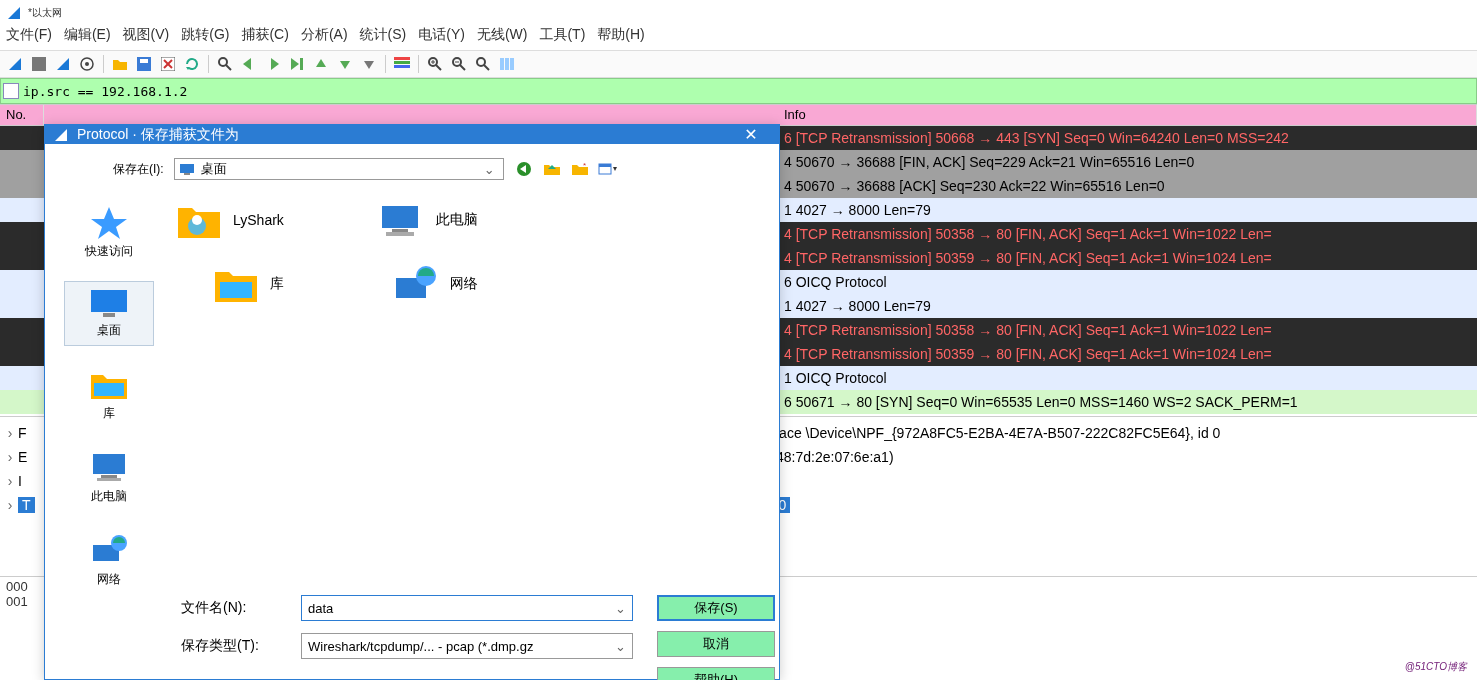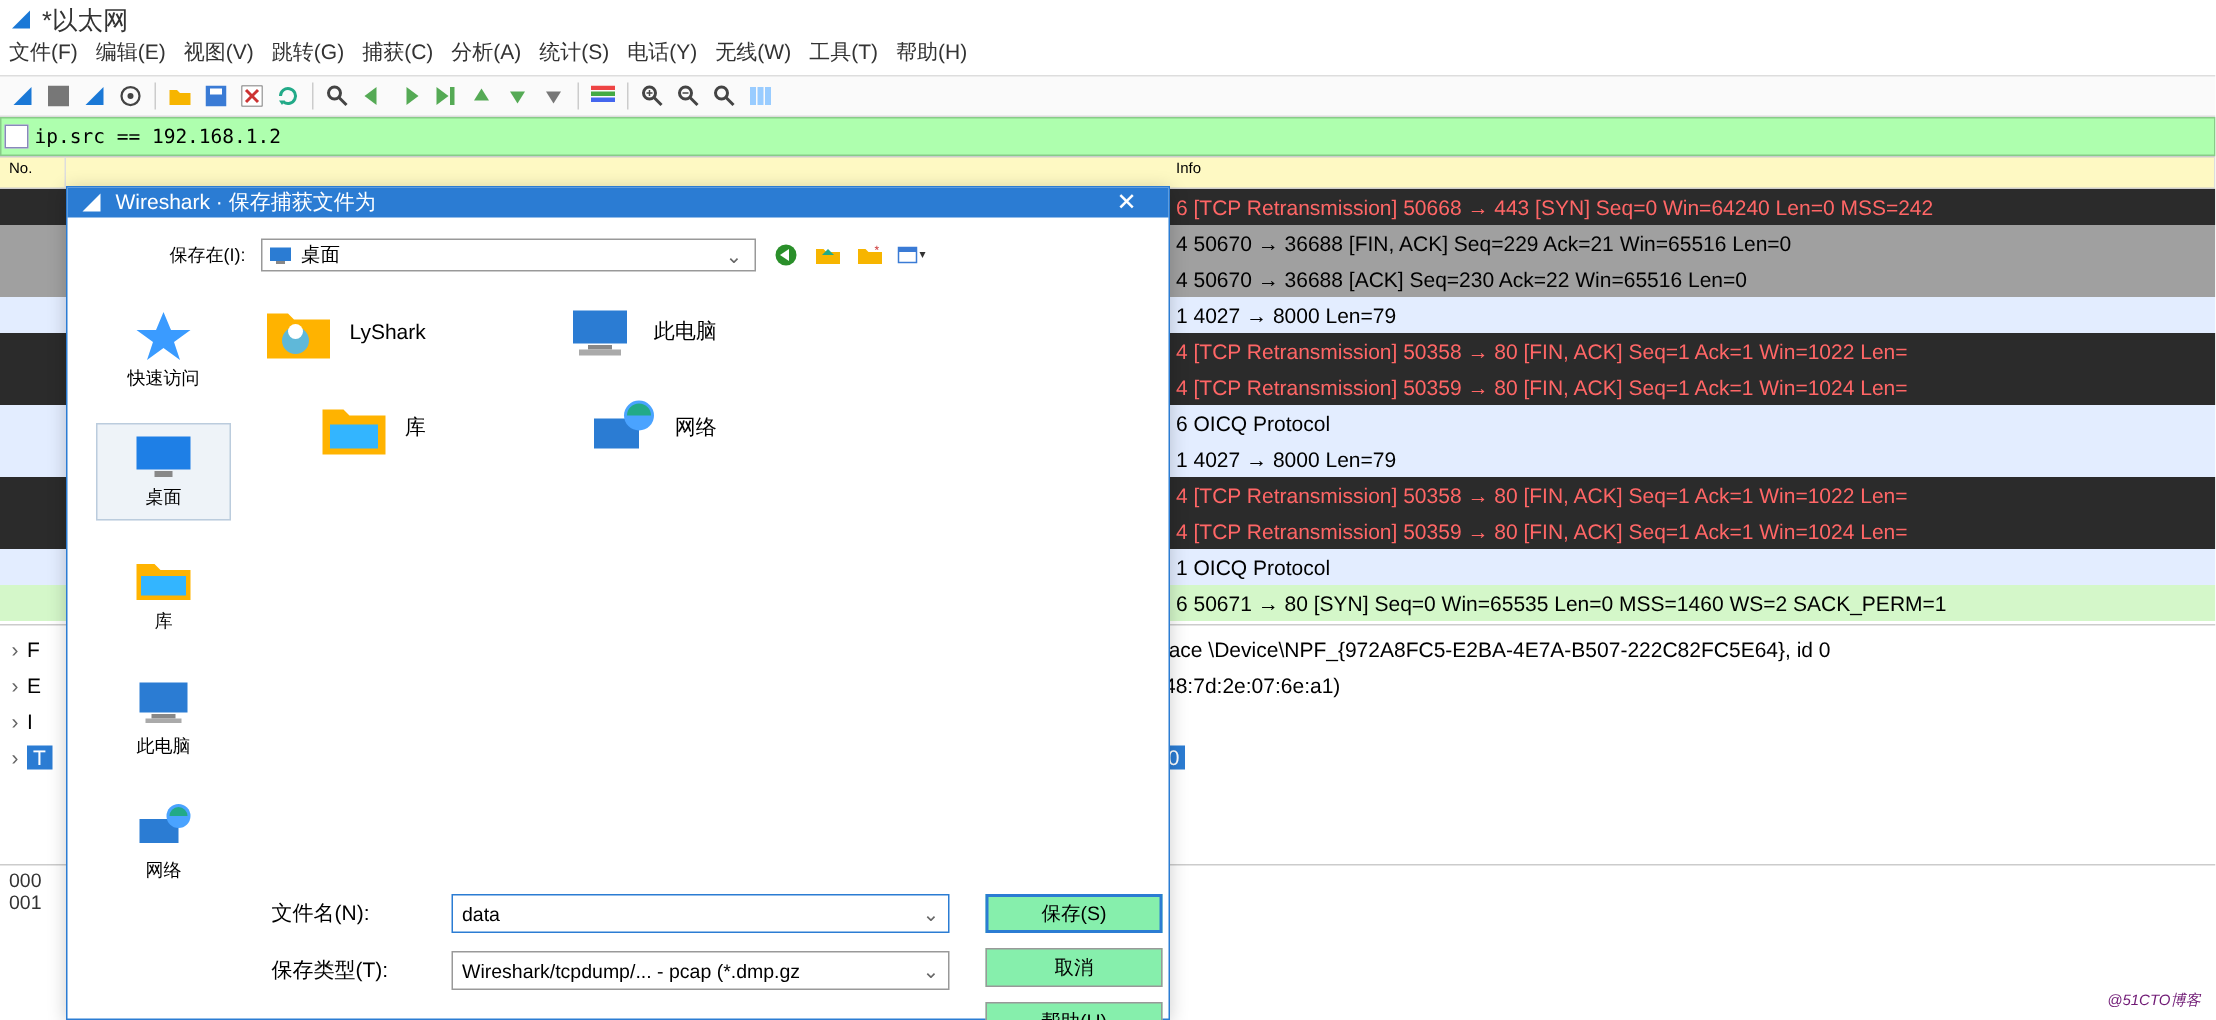--- a/index.html
+++ b/index.html
@@ -1,37 +1,37 @@
 <!DOCTYPE html>
 <html><head>
 <meta charset="utf-8">
 <style>
 * { box-sizing: border-box; margin: 0; padding: 0; font-family: "Microsoft YaHei", "SimSun", Arial, sans-serif; }
 body { background: #fff; width: 1477px; height: 680px; overflow: hidden; position: relative; font-size: 12px; }
 
 
-.title-bar { height: 26px; display: flex; align-items: center; padding: 0 6px; color: #333; font-size: 17px; }
+.title-bar { height: 26px; display: flex; align-items: center; padding: 0 6px; color: #333; font-size: 10px; }
 .app-icon { width: 16px; height: 16px; margin-right: 6px; }
 
 
 .menu-bar { height: 24px; display: flex; align-items: flex-start; padding: 0 6px; gap: 12px; color: #333; font-size: 14px; }
 .menu-item { cursor: pointer; }
 
 
 .toolbar { height: 28px; display: flex; align-items: center; padding: 0 4px; gap: 2px; border-top: 1px solid #ddd; border-bottom: 1px solid #ddd; background: #fafafa; }
 .tb-btn { width: 22px; height: 22px; display: flex; align-items: center; justify-content: center; border: 1px solid transparent; cursor: pointer; }
 .tb-sep { width: 1px; height: 18px; background: #ccc; margin: 0 3px; }
 
 
 .filter-bar { height: 26px; display: flex; align-items: center; background: #aeffae; border: 1px solid #8c8; padding: 0 2px; font-family: Consolas, monospace; font-size: 13px; }
 .filter-icon { width: 16px; height: 16px; margin-right: 4px; border: 1px solid #88b; background: #fff; }
 .filter-input { flex: 1; background: transparent; border: none; outline: none; font-family: Consolas, monospace; font-size: 13px; }
 
 
-.packet-header { height: 22px; display: flex; background: #fef9c3; border-top: 1px solid #ccc; border-bottom: 1px solid #ccc; font-size: 10px; }
+.packet-header { height: 22px; display: flex; background: #f9a8d4; border-top: 1px solid #ccc; border-bottom: 1px solid #ccc; font-size: 13px; }
 .packet-header .col { padding: 2px 6px; border-right: 1px solid #ddd; }
 .packet-list { position: relative; height: 290px; overflow: hidden; font-family: Consolas, monospace; font-size: 14px; }
 .packet-row { height: 24px; display: flex; align-items: center; white-space: nowrap; padding-left: 784px; }
 .r-black { background: #2b2b2b; color: #f66; }
 .r-grey  { background: #a0a0a0; color: #000; }
 .r-lblue { background: #e3edff; color: #000; }
 .r-green { background: #d4f7c9; color: #000; }
 
 
 .detail-panel { border-top: 1px solid #ccc; height: 160px; padding: 4px 2px; font-family: Consolas, monospace; font-size: 14px; }
@@ -299,21 +299,21 @@
 <div class="hex-panel">
   <div>000</div>
   <div>001</div>
 </div>
 
 <div class="dialog">
   <div class="dlg-title">
     <svg width="16" height="16" viewBox="0 0 16 16">
         <polygon points="2,14 14,14 14,2" fill="#fff"></polygon>
       </svg>
-    <span style="margin-left:8px">Wireshark · 保存捕获文件为</span>
+    <span style="margin-left:8px">Protocol · 保存捕获文件为</span>
     <span class="close">✕</span>
   </div>
 
   <div class="dlg-body">
     <div class="dlg-topline">
       <span class="lbl">保存在(I):</span>
       <div class="combo">
         <svg width="16" height="12" viewBox="0 0 16 12">
             <rect x="1" y="1" width="14" height="9" fill="#2b7cd3"></rect>
             <rect x="5" y="10" width="6" height="2" fill="#888"></rect>

